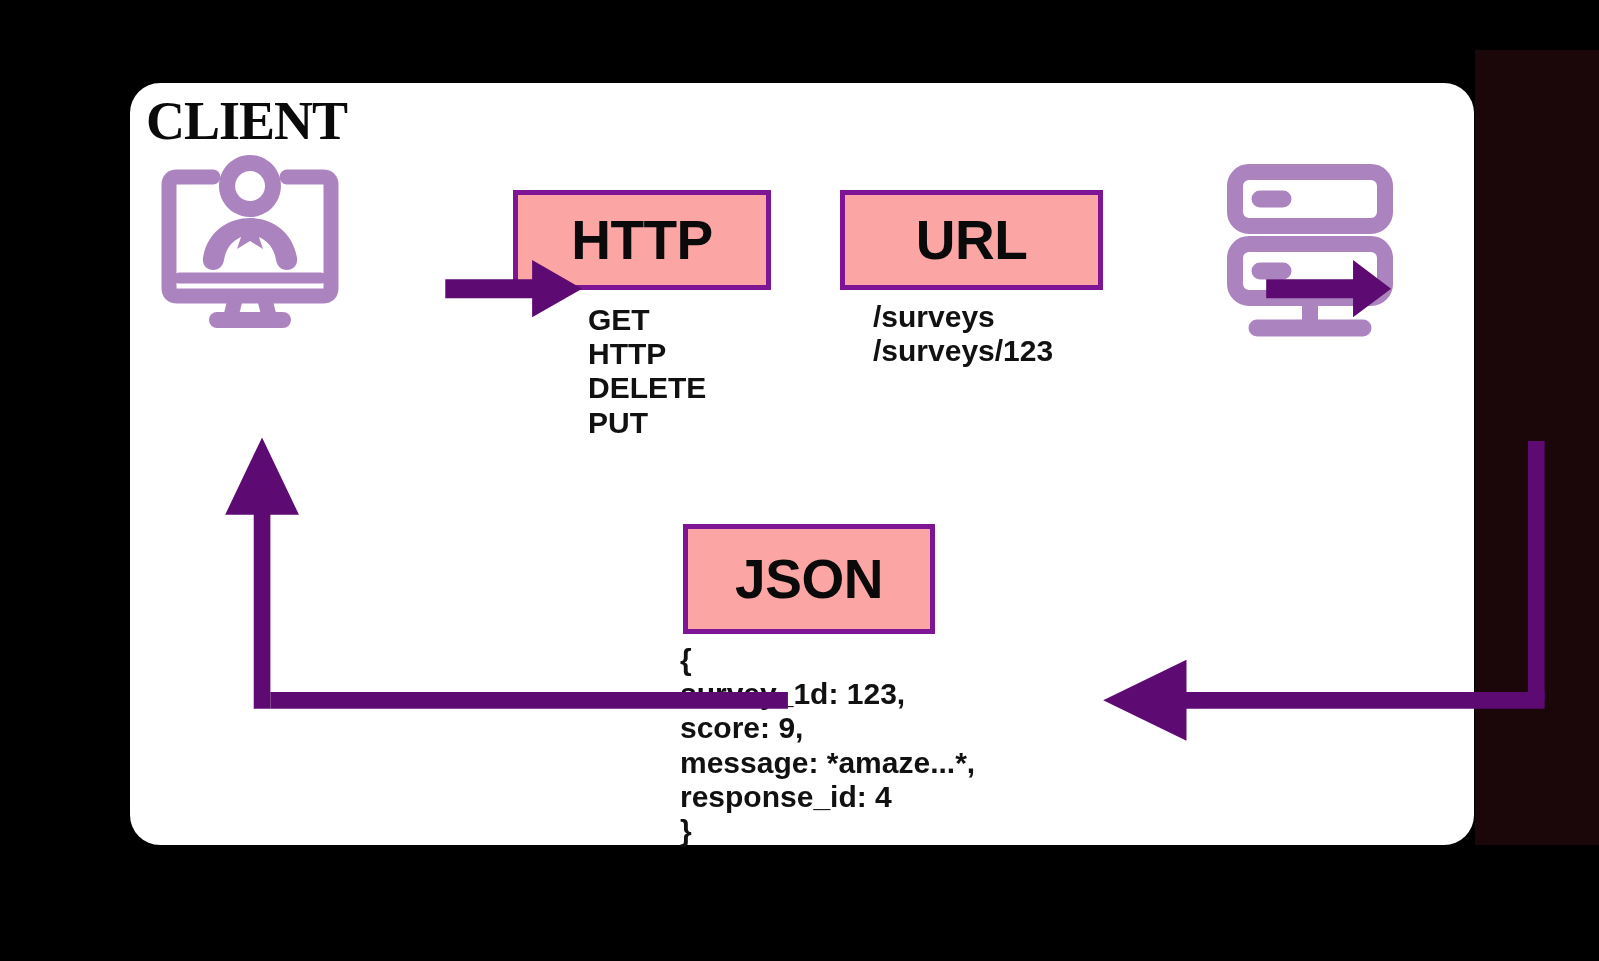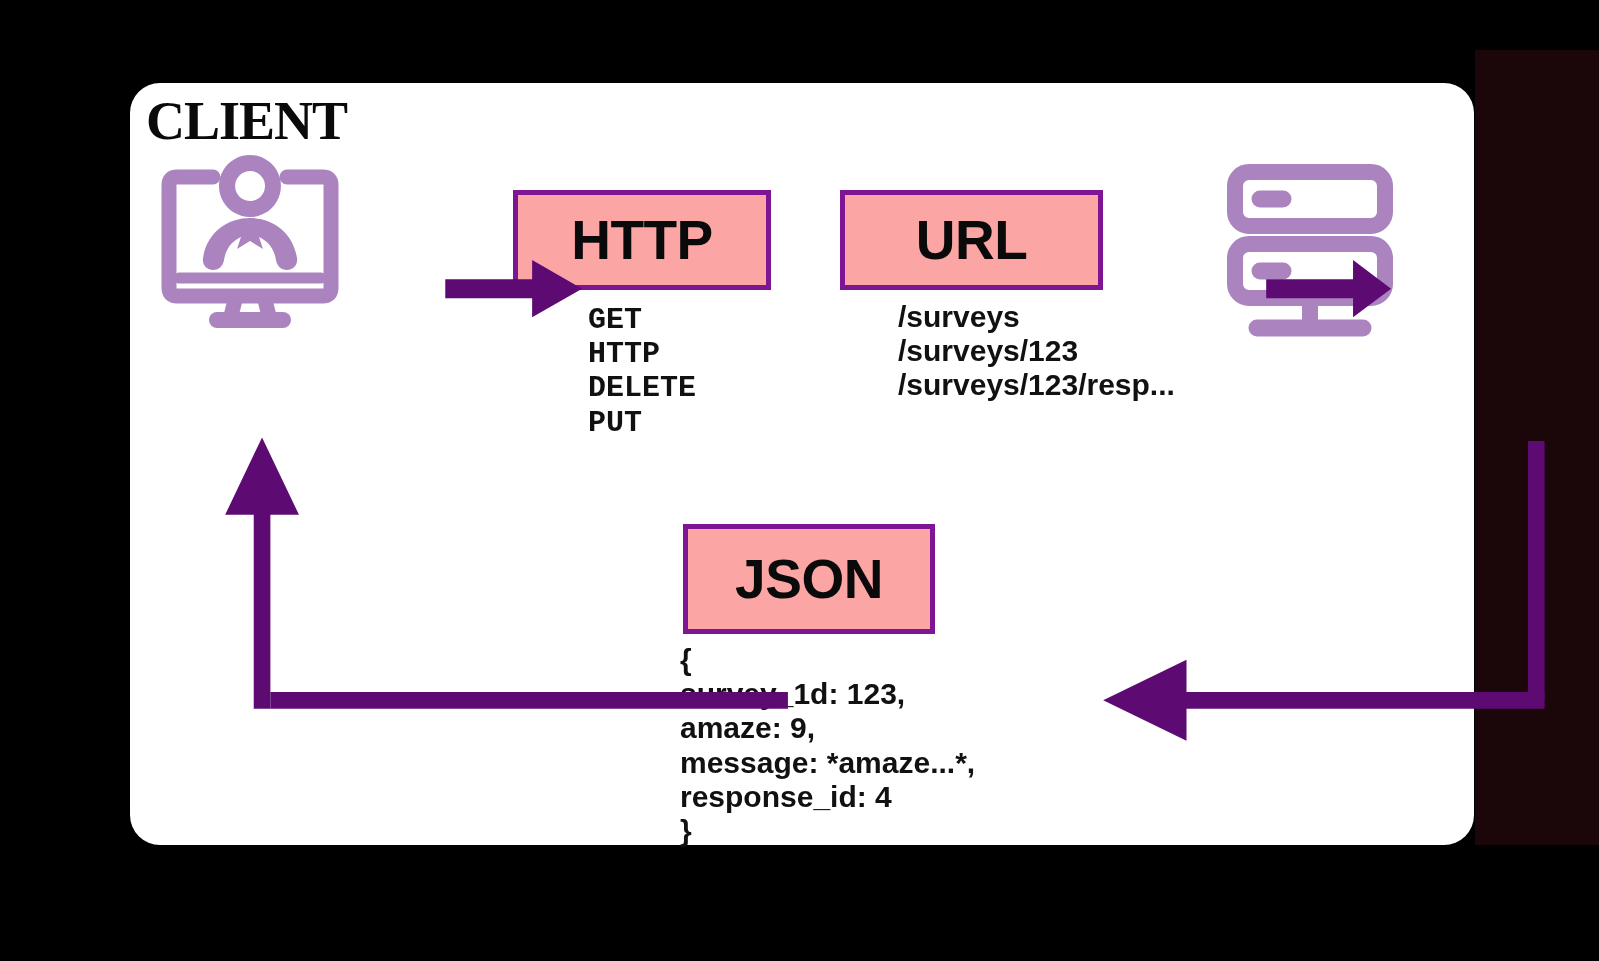--- a/index.html
+++ b/index.html
@@ -78,21 +78,21 @@
   
   .detail-list {
     position: absolute;
     font-size: 30px;
     font-weight: 700;
     color: #111111;
     line-height: 1.14;
     white-space: nowrap;
   }
   #http-methods { left: 588px; top: 303px; }
-  #url-paths    { left: 873px; top: 300px; margin-left: 25px; }
+  #url-paths    { left: 873px; top: 300px; }
   #json-body    { left: 680px; top: 643px; }
   .detail-list div { display: block; }
 
   
   #connectors {
     position: absolute;
     left: 0; top: 0;
     width: 1599px;
     height: 961px;
     pointer-events: none;
@@ -148,45 +148,44 @@
 
           <path d="M 42 168 L 148 168" stroke-width="17"></path>
         </g>
       </svg>
     </div>
 
     <div class="pbox" id="http-box" style="left:383px; top:107px;">
       <span class="pbox-label">HTTP</span>
     </div>
 
-    <div class="detail-list" id="http-methods" style="left:458px; top:220px;font-family:Liberation Mono, monospace;">
+    <div class="detail-list" id="http-methods" style="left:458px; top:220px;">
       <div>GET</div>
       <div>HTTP</div>
       <div>DELETE</div>
       <div>PUT</div>
     </div>
 
     <div class="pbox" id="url-box" style="left:680px; top:107px;">
       <span class="pbox-label">URL</span>
     </div>
 
     <div class="detail-list" id="url-paths" style="left:743px; top:217px;">
       <div>/surveys</div>
       <div>/surveys/123</div>
-      <div>/surveys/123/resp...</div>
     </div>
 
     <div class="pbox" id="json-box" style="left:553px; top:441px;align-items:center;">
       <span class="pbox-label">JSON</span>
     </div>
 
     <div class="detail-list" id="json-body" style="left:550px; top:560px;">
       <div>{</div>
       <div>survey_1d: 123,</div>
-      <div>amaze: 9,</div>
+      <div>score: 9,</div>
       <div>message: *amaze...*,</div>
       <div>response_id: 4</div>
       <div>}</div>
     </div>
 
     <svg id="connectors" viewBox="0 0 1344 762" width="1344" height="762">
 
       <g>
         <path d="M 265 142 L 338 142 L 338 126 L 380 150 L 338 174 L 338 158 L 265 158 Z" fill="#5d0a73"></path>
       </g>

